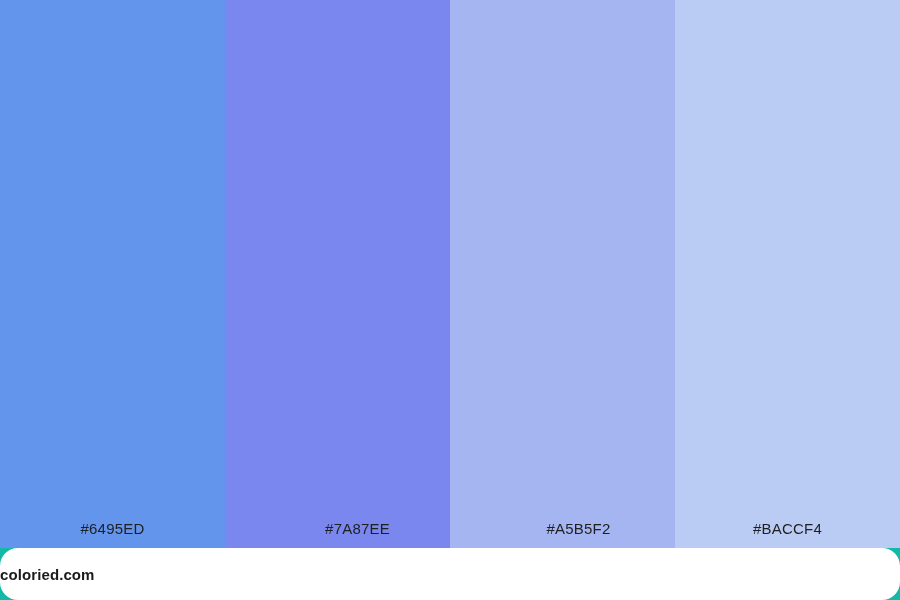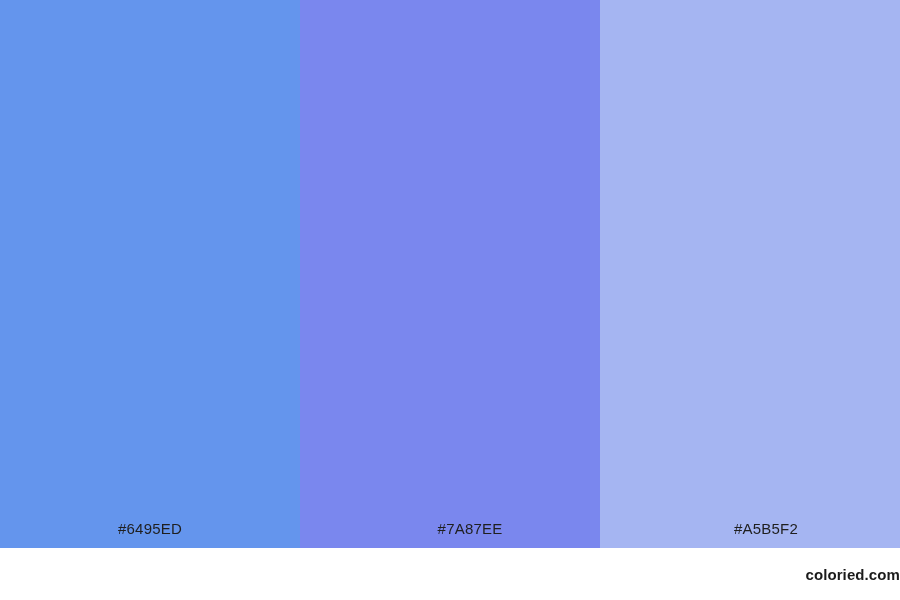--- a/index.html
+++ b/index.html
@@ -56,21 +56,22 @@
     line-height: 1;
     user-select: none;
   }
 
   
   .footer {
     flex: 1 1 auto;
     background: #ffffff;
     display: flex;
     align-items: center;
-    justify-content: flex-end;
+    justify-content: flex-start;
+    border-radius: 18px;
   }
 
   .footer-brand {
     font-family: "Liberation Sans", sans-serif;
     font-size: 15px;
     font-weight: 700;
     color: #1b1b1b;
     letter-spacing: 0.1px;
     line-height: 1;
     user-select: none;
@@ -89,20 +90,23 @@
 
     <div class="swatch" style="background-color: rgb(122, 135, 238); padding-left: 40px;">
       <span class="swatch-label" style="color: rgb(31, 31, 31);">#7A87EE</span>
     </div>
 
 
     <div class="swatch" style="background-color: rgb(165, 181, 242);">
       <span class="swatch-label" style="color: rgb(31, 31, 31); padding-left: 32px;">#A5B5F2</span>
     </div>
 
+    <div class="swatch" style="background-color: rgb(186, 204, 244);">
+      <span class="swatch-label" style="color: rgb(31, 31, 31);">#BACCF4</span>
+    </div>
 
   </div>
 
   <div class="footer" style="background: rgb(255, 255, 255);">
     <span class="footer-brand" style="color: rgb(27, 27, 27);">coloried.com</span>
   </div>
 
 </div>
 
 </body></html>

